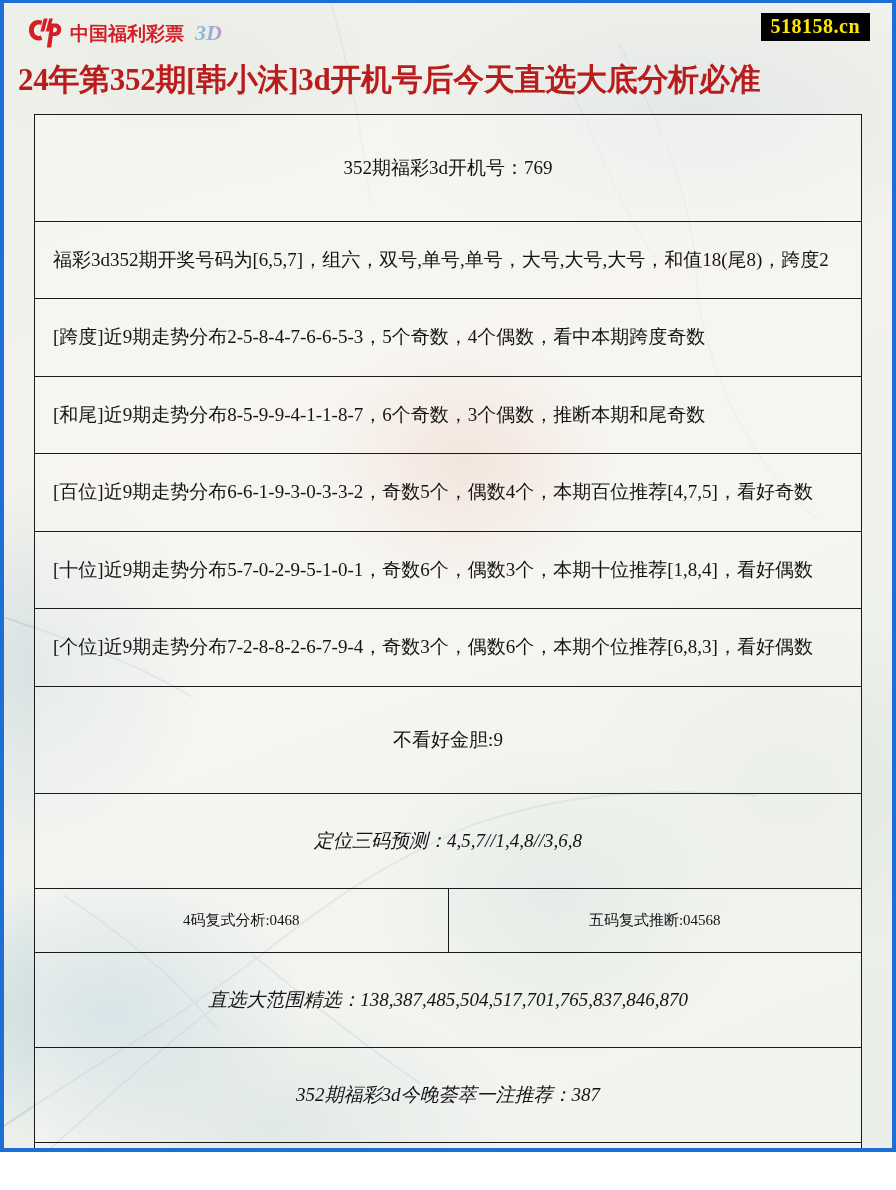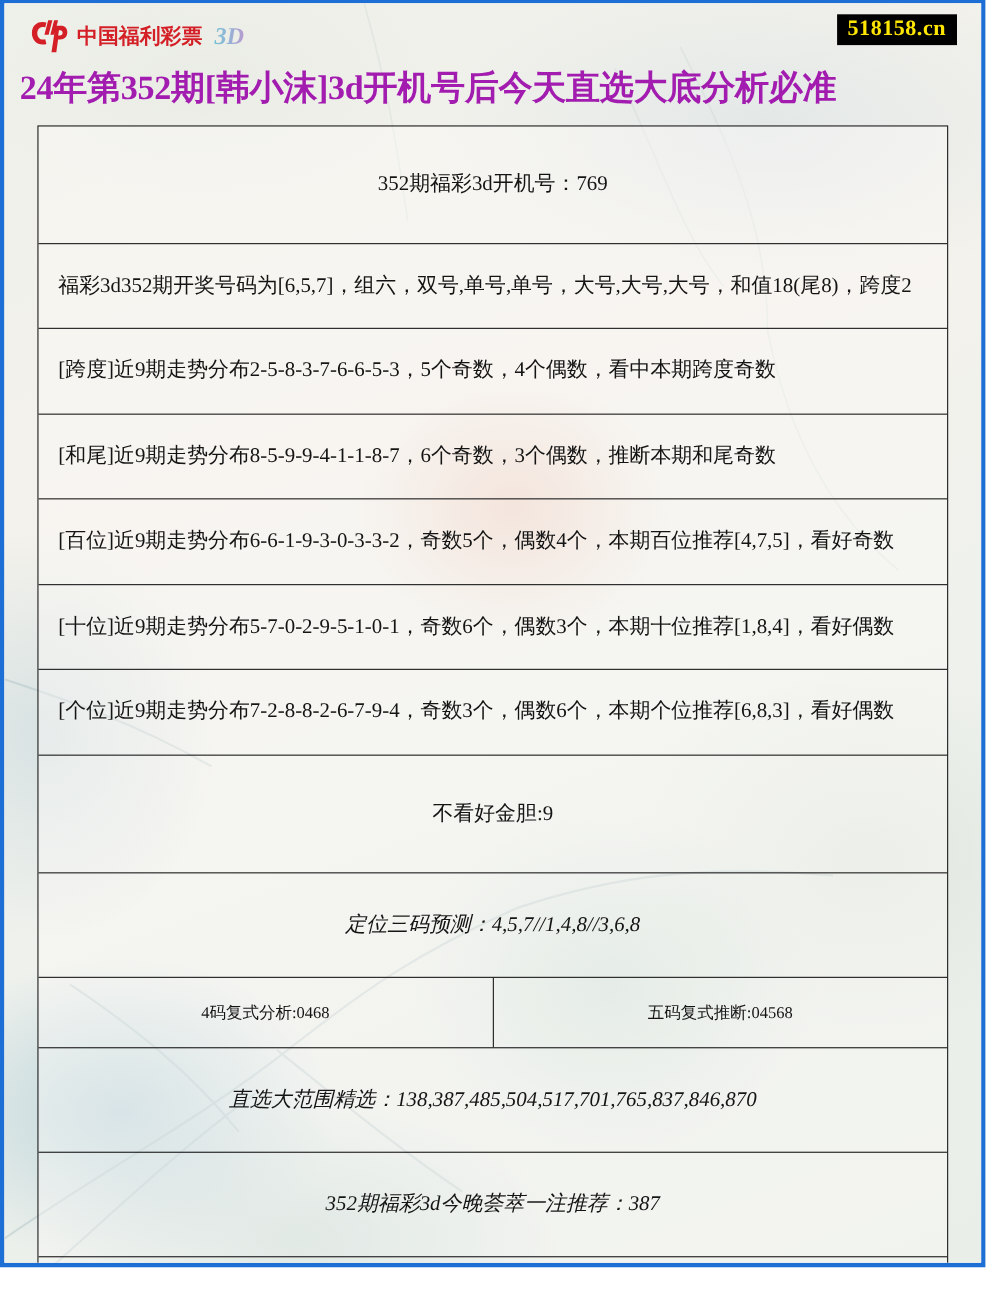--- a/index.html
+++ b/index.html
@@ -97,21 +97,21 @@
     font-weight: bold;
     padding: 3px 10px 4px 10px;
     line-height: 1.05;
     letter-spacing: 0.5px;
   }
 
   .headline {
     position: relative;
     margin: 0;
     padding: 2px 0 6px 14px;
-    color: #a21caf;
+    color: #b91c1c;
     font-family: "Liberation Serif", "DejaVu Serif", serif;
     font-size: 31px;
     font-weight: bold;
     line-height: 1.25;
     white-space: nowrap;
     letter-spacing: -0.3px;
   }
 
   .card {
     position: relative;
@@ -201,21 +201,21 @@
 
     <div class="row">
       <div class="cell center r-tall">352期福彩3d开机号：769</div>
     </div>
 
     <div class="row">
       <div class="cell left pad-lg">福彩3d352期开奖号码为[6,5,7]，组六，双号,单号,单号，大号,大号,大号，和值18(尾8)，跨度2</div>
     </div>
 
     <div class="row">
-      <div class="cell left pad-lg">[跨度]近9期走势分布2-5-8-3-7-6-6-5-3，5个奇数，4个偶数，看中本期跨度奇数</div>
+      <div class="cell left pad-lg">[跨度]近9期走势分布2-5-8-4-7-6-6-5-3，5个奇数，4个偶数，看中本期跨度奇数</div>
     </div>
 
     <div class="row">
       <div class="cell left pad-lg">[和尾]近9期走势分布8-5-9-9-4-1-1-8-7，6个奇数，3个偶数，推断本期和尾奇数</div>
     </div>
 
     <div class="row">
       <div class="cell left pad-lg">[百位]近9期走势分布6-6-1-9-3-0-3-3-2，奇数5个，偶数4个，本期百位推荐[4,7,5]，看好奇数</div>
     </div>
 

